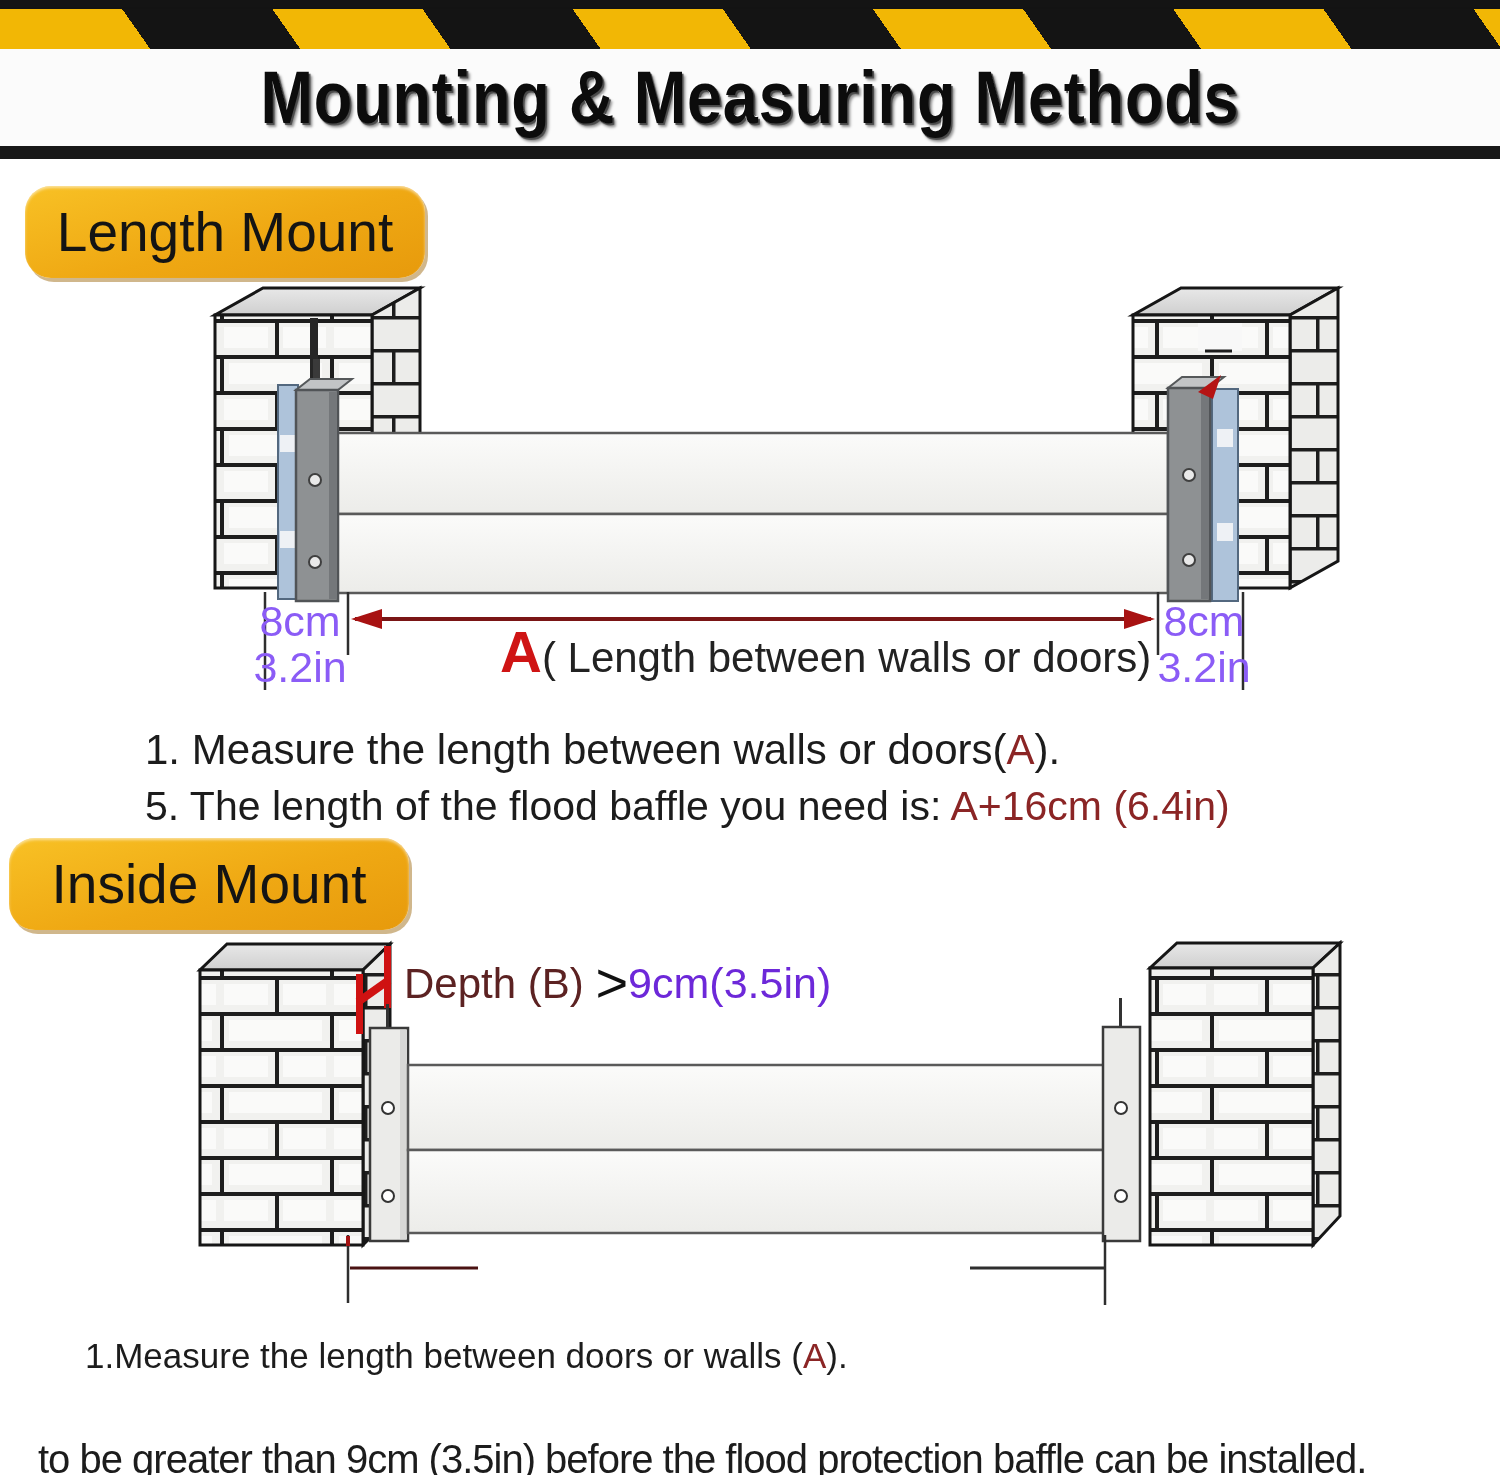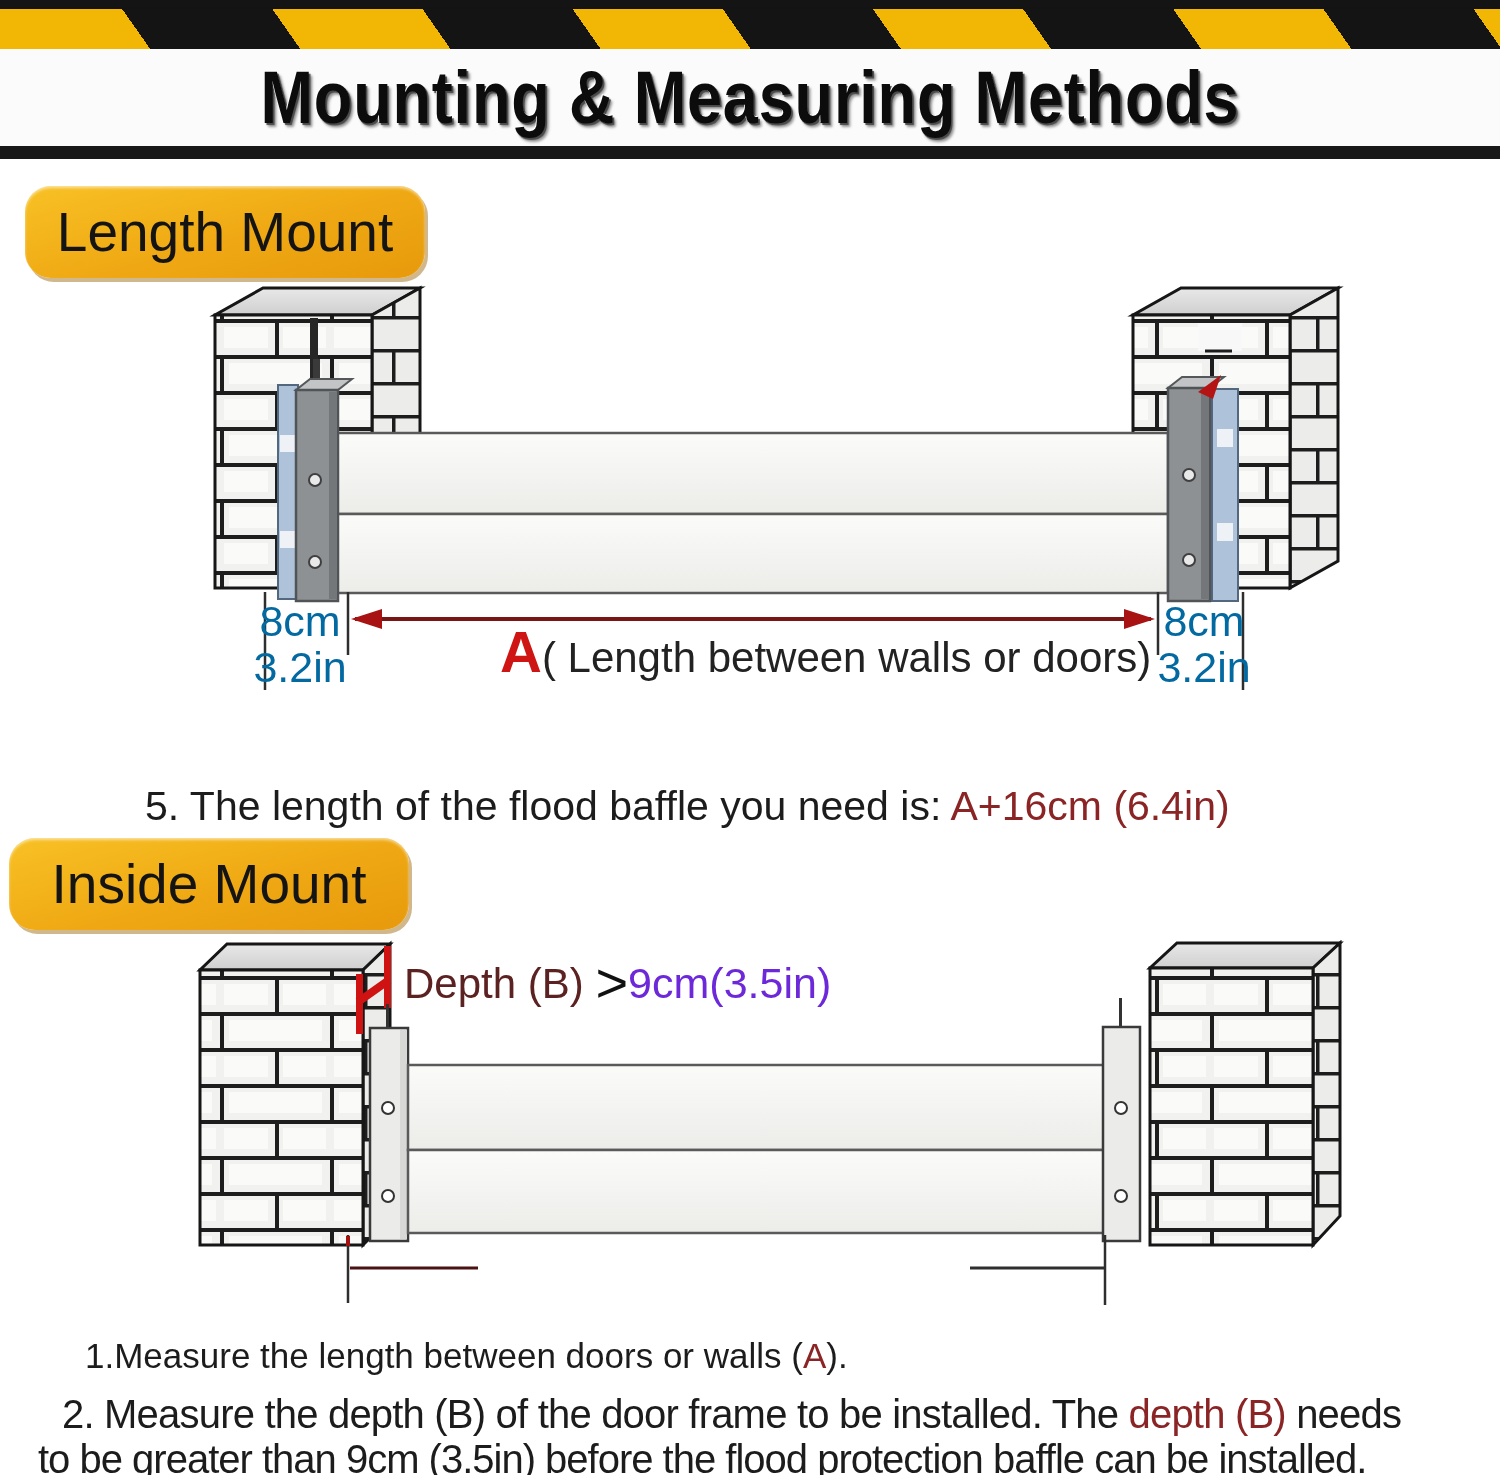--- a/index.html
+++ b/index.html
@@ -18,21 +18,21 @@
         text-shadow:-1px -1px 0 #ffffff,2px 2px 1px #4a4a4a,4px 4px 3px rgba(0,0,0,.4);}
   .black-bar{left:0;top:146px;width:1500px;height:13px;background:#181818;}
   
   .badge{width:400px;height:92px;border-radius:26px;
         background:linear-gradient(165deg,#f8c125 0%,#efa813 55%,#e79a0c 100%);
         box-shadow:3px 4px 0 rgba(150,95,0,.45),inset 0 2px 3px rgba(255,255,255,.55);
         display:flex;align-items:center;justify-content:center;
         font-size:55px;color:#141414;white-space:nowrap;}
   
   .t{position:absolute;color:#1c1c1c;white-space:nowrap;}
-  .dim{font-size:43px;color:#0369a1;text-align:center;}
+  .dim{font-size:43px;color:#8b5cf6;text-align:center;}
   .step{font-size:42px;}
   .step-s{font-size:40px;letter-spacing:-.8px;}
   .red-d{color:#8b2525;}
   .cap-a{font-size:58px;font-weight:bold;color:#cf1414;}
   .cap-rest{font-size:42px;color:#222222;}
   .depth-lbl{font-size:42px;color:#5c2222;}
   .depth-gt{font-size:56px;color:#111111;vertical-align:-4px;}
   .depth-val{font-size:43px;color:#6d28d9;}
   .len-cap{font-size:45px;color:#1e1e1e;text-align:center;}
   svg{position:absolute;left:0;}
@@ -141,20 +141,23 @@
   </svg>
 
   <div class="t dim" style="left:252px;top:597px;width:96px;">8cm</div>
   <div class="t dim" style="left:247px;top:643px;width:106px;">3.2in</div>
   <div class="t dim" style="left:1158px;top:597px;width:92px;">8cm</div>
   <div class="t dim" style="left:1153px;top:643px;width:102px;">3.2in</div>
   <div class="t" style="left:500px;top:618px;text-align:right;">
     <span class="cap-a">A</span><span class="cap-rest">( Length between walls or doors)</span>
   </div>
 
+  <div class="t step" style="left:145px;top:726px;">
+    <span>1. Measure the length between walls or doors(</span><span class="red-d">A</span><span>).</span>
+  </div>
   <div class="t step" style="left:145px;top:783px;font-size:41px;">
     <span>5. The length of the flood baffle you need is: </span><span class="red-d">A+16cm (6.4in)</span>
   </div>
 
   <div class="abs badge" style="left:9px;top:838px;">
     <span>Inside Mount</span>
   </div>
 
   <svg style="top:940px;" width="1500" height="400" viewBox="0 0 1500 400">
     <defs>
@@ -233,18 +236,15 @@
     </g>
   </svg>
 
   <div class="t" style="left:404px;top:950px;">
     <span class="depth-lbl">Depth (B) </span><span class="depth-gt">&gt;</span><span class="depth-val">9cm(3.5in)</span>
   </div>
 
   <div class="t step" style="left:85px;top:1336px;font-size:35px;">
     <span>1.Measure the length between doors or walls (</span><span class="red-d">A</span><span>).</span>
   </div>
-  <div class="t step-s" style="left:62px;top:1392px;">
-    <span>2. Measure the depth (B) of the door frame to be installed. The </span><span class="red-d">depth (B)</span><span> needs</span>
-  </div>
   <div class="t step-s" style="left:38px;top:1437px;letter-spacing:-1px;">to be greater than 9cm (3.5in) before the flood protection baffle can be installed.</div>
 
 </div>
 
 </body></html>

